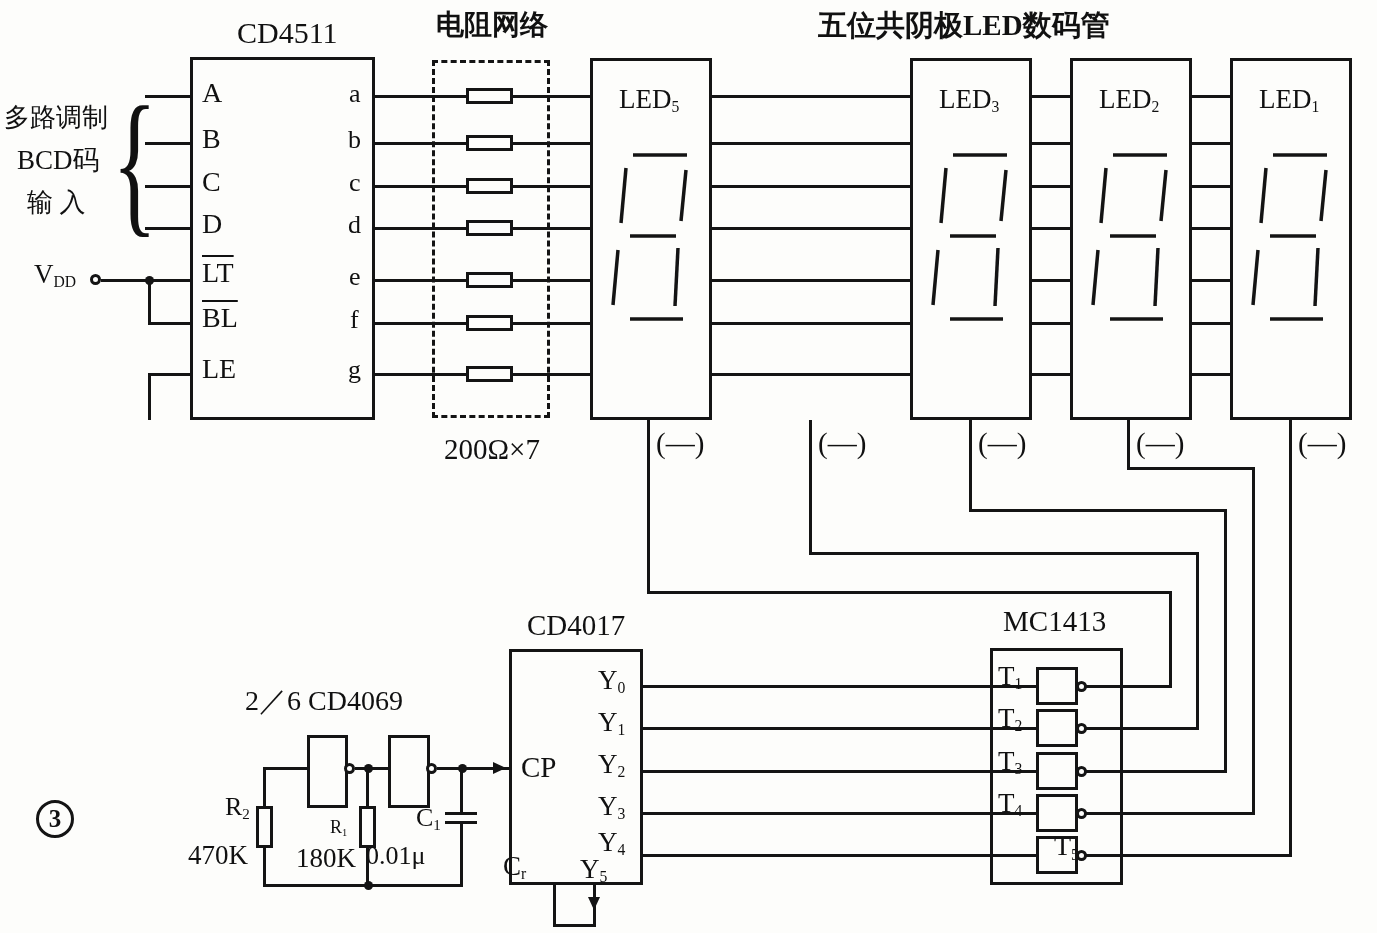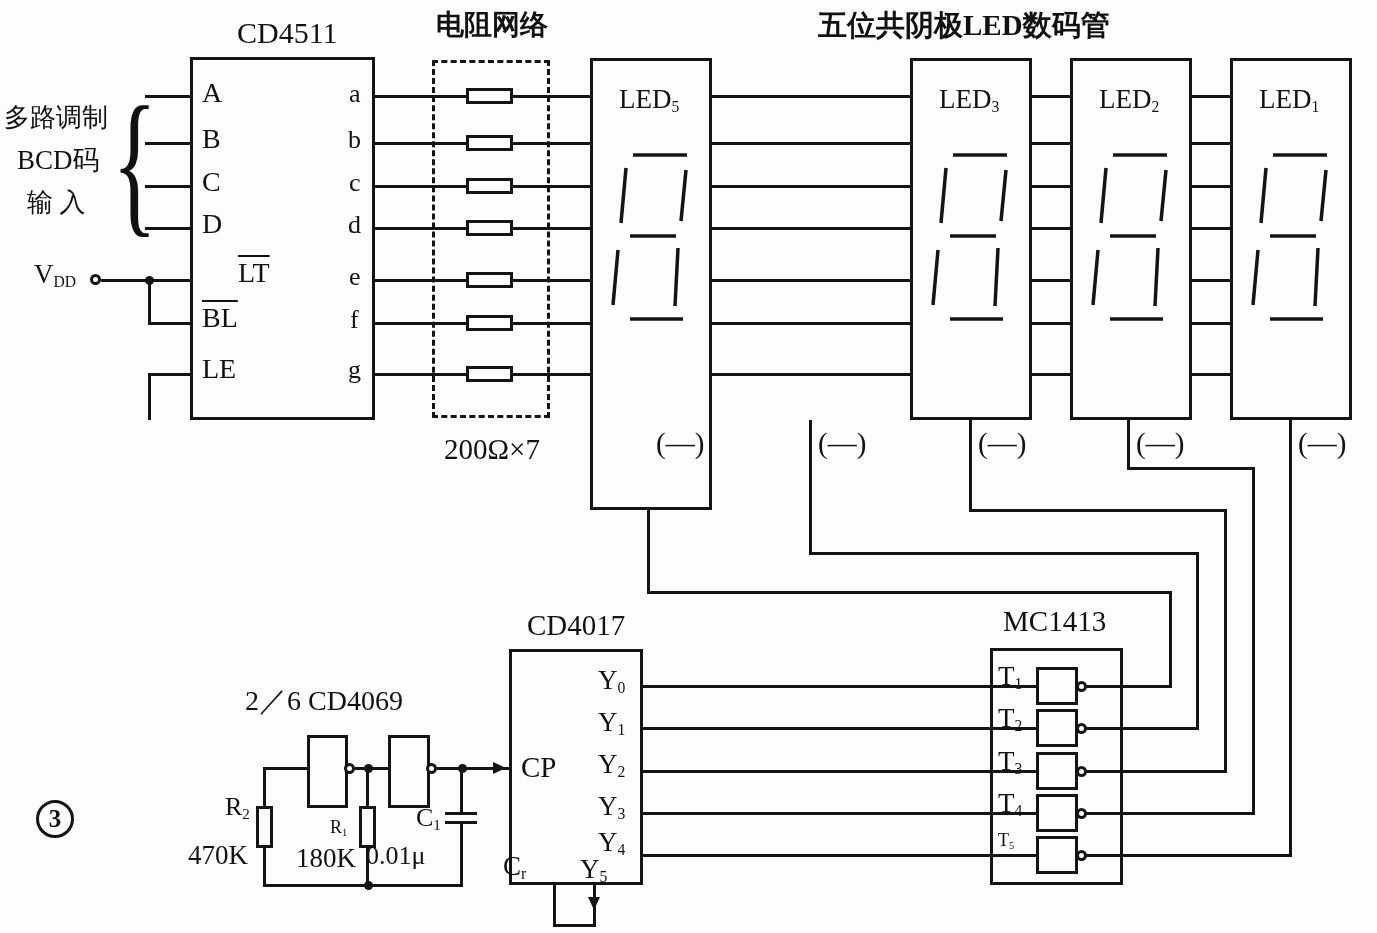--- a/index.html
+++ b/index.html
@@ -33,21 +33,21 @@
   <div class="lbl" style="left:237px;top:16px;font-size:30px;">CD4511</div>
   <div class="lbl" style="left:436px;top:10px;font-size:28px;font-weight:bold;">电阻网络</div>
   <div class="lbl" style="left:818px;top:10px;font-size:29px;font-weight:bold;">五位共阴极LED数码管</div>
   <div class="lbl" style="left:444px;top:434px;font-size:29px;">200Ω×7</div>
 
   <div class="box" style="left:190px;top:57px;width:185px;height:363px;"></div>
   <div class="lbl" style="left:202px;top:78px;font-size:28px;">A</div>
   <div class="lbl" style="left:202px;top:124px;font-size:28px;">B</div>
   <div class="lbl" style="left:202px;top:167px;font-size:28px;">C</div>
   <div class="lbl" style="left:202px;top:209px;font-size:28px;">D</div>
-  <div class="lbl ol" style="left:202px;top:258px;font-size:28px;margin-left:36px;">LT</div>
+  <div class="lbl ol" style="left:202px;top:258px;font-size:28px;">LT</div>
   <div class="lbl ol" style="left:202px;top:303px;font-size:28px;">BL</div>
   <div class="lbl" style="left:202px;top:354px;font-size:28px;">LE</div>
   <div class="lbl" style="left:349px;top:80px;font-size:26px;">a</div>
   <div class="lbl" style="left:348px;top:126px;font-size:26px;">b</div>
   <div class="lbl" style="left:349px;top:169px;font-size:26px;">c</div>
   <div class="lbl" style="left:348px;top:211px;font-size:26px;">d</div>
   <div class="lbl" style="left:349px;top:263px;font-size:26px;">e</div>
   <div class="lbl" style="left:350px;top:306px;font-size:26px;">f</div>
   <div class="lbl" style="left:348px;top:356px;font-size:26px;">g</div>
 
@@ -81,21 +81,21 @@
 
   <div class="dashedbox" style="left:432px;top:60px;width:118px;height:358px;"></div>
   <div class="res" style="left:466px;top:88px;"></div>
   <div class="res" style="left:466px;top:135px;"></div>
   <div class="res" style="left:466px;top:178px;"></div>
   <div class="res" style="left:466px;top:220px;"></div>
   <div class="res" style="left:466px;top:272px;"></div>
   <div class="res" style="left:466px;top:315px;"></div>
   <div class="res" style="left:466px;top:366px;"></div>
 
-  <div class="ledbox" style="left:590px;top:58px;width:122px;height:452px;">
+  <div class="ledbox" style="left:590px;top:58px;width:122px;height:362px;">
     <div class="lbl" style="left:26px;top:24px;font-size:27px;"><span>LED</span><span class="sub">5</span></div>
     <svg class="seg" style="left:14px;top:86px;" width="90" height="180" viewBox="0 0 90 180">
       <line x1="26" y1="8" x2="80" y2="8" stroke="#141414" stroke-width="3.5"></line>
       <line x1="19" y1="21" x2="14" y2="76" stroke="#141414" stroke-width="3.5"></line>
       <line x1="79" y1="23" x2="74" y2="74" stroke="#141414" stroke-width="3.5"></line>
       <line x1="23" y1="89" x2="69" y2="89" stroke="#141414" stroke-width="3.5"></line>
       <line x1="11" y1="103" x2="6" y2="158" stroke="#141414" stroke-width="3.5"></line>
       <line x1="71" y1="101" x2="68" y2="159" stroke="#141414" stroke-width="3.5"></line>
       <line x1="23" y1="172" x2="76" y2="172" stroke="#141414" stroke-width="3.5"></line>
     </svg>
@@ -186,21 +186,21 @@
   <div class="wh" style="left:643px;top:770px;width:393px;"></div>
   <div class="wh" style="left:643px;top:812px;width:393px;"></div>
   <div class="wh" style="left:643px;top:854px;width:393px;"></div>
 
   <div class="lbl" style="left:1003px;top:606px;font-size:29px;">MC1413</div>
   <div class="box" style="left:990px;top:648px;width:133px;height:237px;"></div>
   <div class="lbl" style="left:998px;top:662px;font-size:27px;"><span>T</span><span class="sub">1</span></div>
   <div class="lbl" style="left:998px;top:704px;font-size:27px;"><span>T</span><span class="sub">2</span></div>
   <div class="lbl" style="left:998px;top:747px;font-size:27px;"><span>T</span><span class="sub">3</span></div>
   <div class="lbl" style="left:998px;top:789px;font-size:27px;"><span>T</span><span class="sub">4</span></div>
-  <div class="lbl" style="left:998px;top:831px;font-size:18px;"><span>T</span><span class="sub">5</span></div>
+  <div class="lbl" style="left:1054px;top:831px;font-size:28px;"><span>T</span><span class="sub">5</span></div>
 
   <div class="sq" style="left:1036px;top:667px;"></div>
   <div class="sq" style="left:1036px;top:709px;"></div>
   <div class="sq" style="left:1036px;top:752px;"></div>
   <div class="sq" style="left:1036px;top:794px;"></div>
   <div class="sq" style="left:1036px;top:836px;"></div>
   <div class="bub" style="left:1076px;top:681px;"></div>
   <div class="bub" style="left:1076px;top:723px;"></div>
   <div class="bub" style="left:1076px;top:766px;"></div>
   <div class="bub" style="left:1076px;top:808px;"></div>

